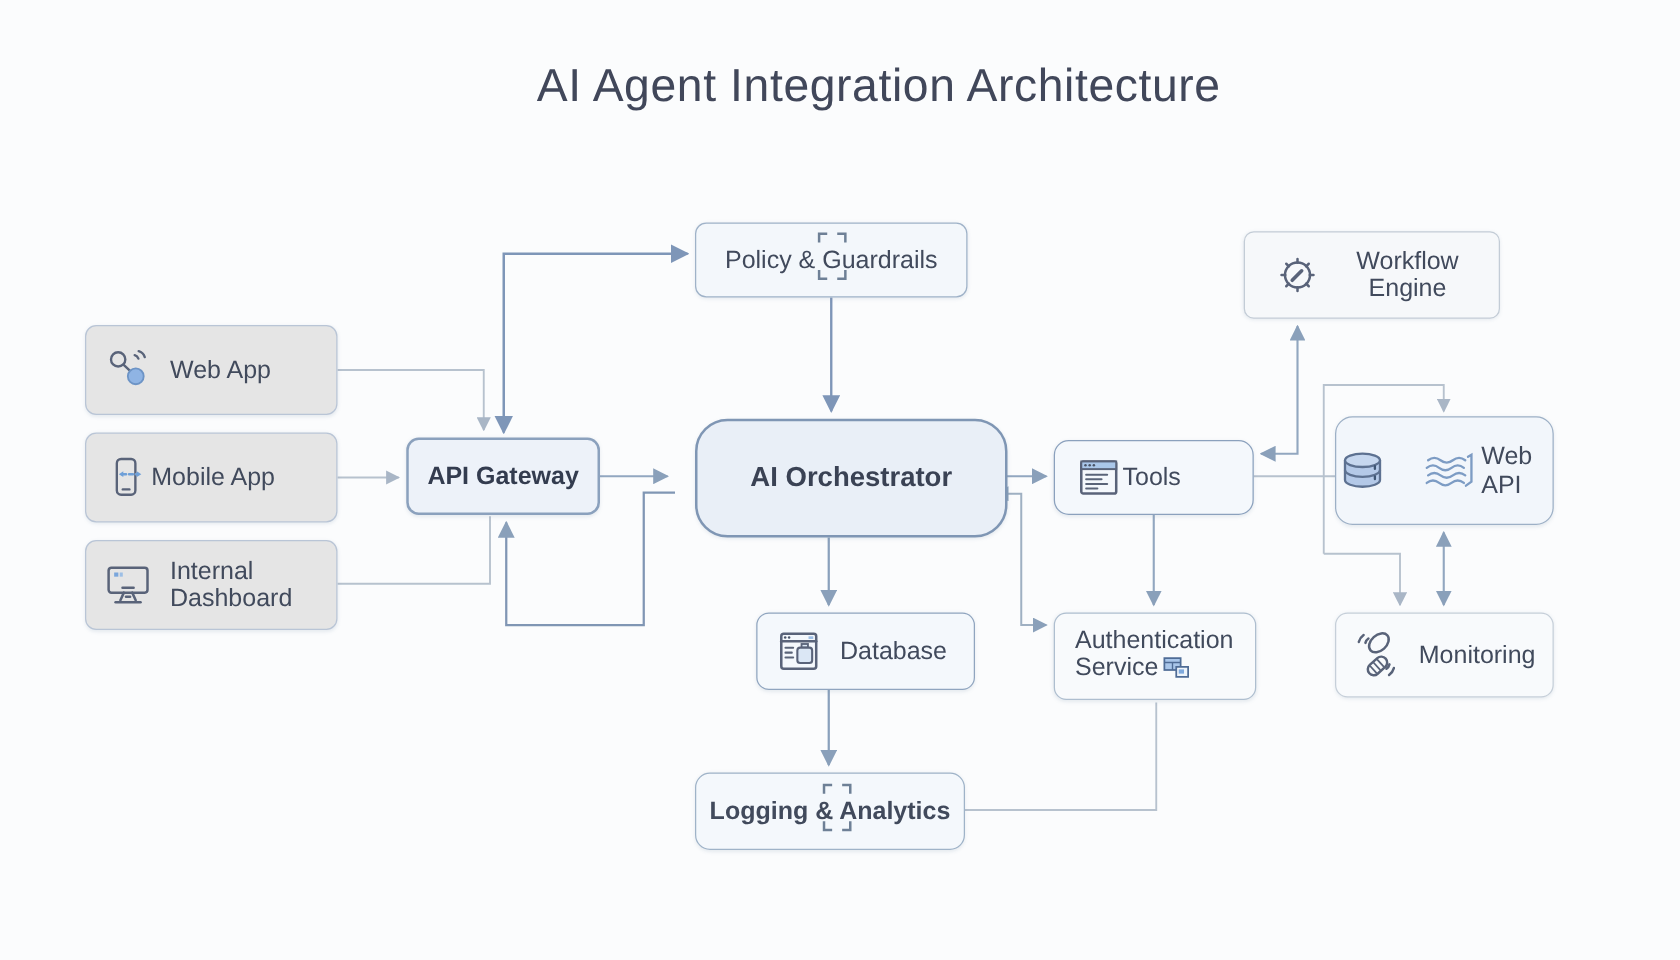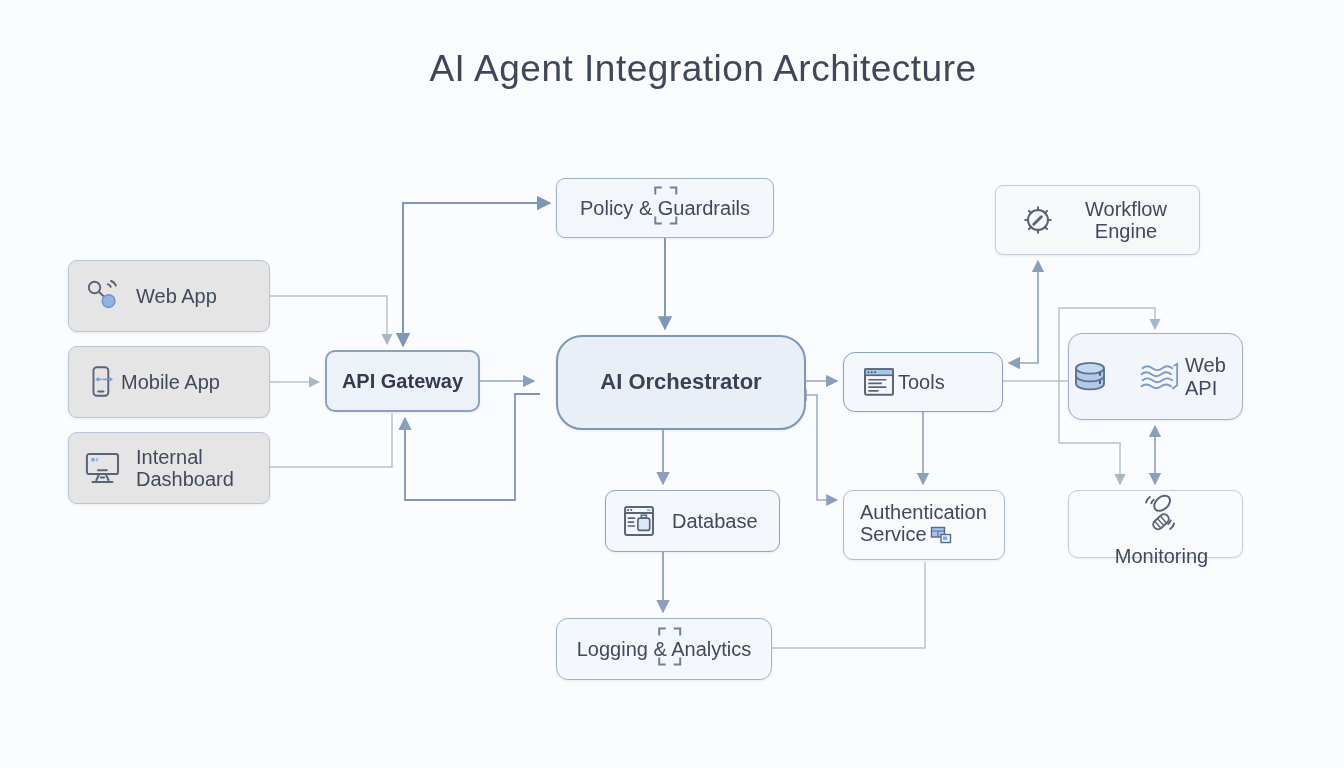--- a/index.html
+++ b/index.html
@@ -28,23 +28,23 @@
       background:#f4f8fc;border:1.8px solid #8ba1bd;border-radius:12px;}
   #n-workflow{left:995px;top:185px;width:205px;height:70px;padding-left:22px;gap:20px;
       background:#f6f8fa;border:1.5px solid #c3ccd6;border-radius:8px;}
   #n-web-api{left:1068px;top:333px;width:175px;height:87px;flex-direction:row;
       justify-content:center;gap:4px;background:#f2f6fb;border:1.6px solid #9db0c6;border-radius:14px;}
   #n-database{left:576px;top:490px;width:175px;height:62px;padding-left:14px;gap:14px;
       background:#f4f8fc;border:1.7px solid #90a5bf;border-radius:10px;margin-left:29px;}
   #n-auth{left:843px;top:490px;width:162px;height:70px;padding-left:16px;
       background:#f8fafc;border:1.5px solid #aebecf;border-radius:10px;}
   #n-monitoring{left:1068px;top:490px;width:175px;height:68px;padding-left:12px;gap:10px;
-      background:#f8fafc;border:1.5px solid #c6cfd9;border-radius:10px;flex-direction:column;}
+      background:#f8fafc;border:1.5px solid #c6cfd9;border-radius:10px;}
   #n-logging{left:556px;top:618px;width:216px;height:62px;justify-content:flex-start;
-      background:#f4f8fc;border:1.6px solid #9fb3c8;border-radius:12px;}
+      background:#f4f8fc;border:1.6px solid #9fb3c8;border-radius:12px;font-weight:bold;}
   .frame-wrap{position:relative;display:flex;align-items:center;justify-content:center;width:100%;height:100%;}
   .frame-wrap .lbl{position:relative;z-index:1;}
   .frame-wrap .bracket{position:absolute;left:50%;top:50%;transform:translate(-47%,-50%);z-index:0;}
   #n-web-api .icons-row{display:flex;align-items:center;gap:26px;}
   svg .dk{stroke:#596379;stroke-width:1.8;fill:none;stroke-linecap:round;stroke-linejoin:round;}
   svg .bl{stroke:#6fa0d8;stroke-width:1.8;fill:none;stroke-linecap:round;}
 </style>
 </head>
 <body>
 

